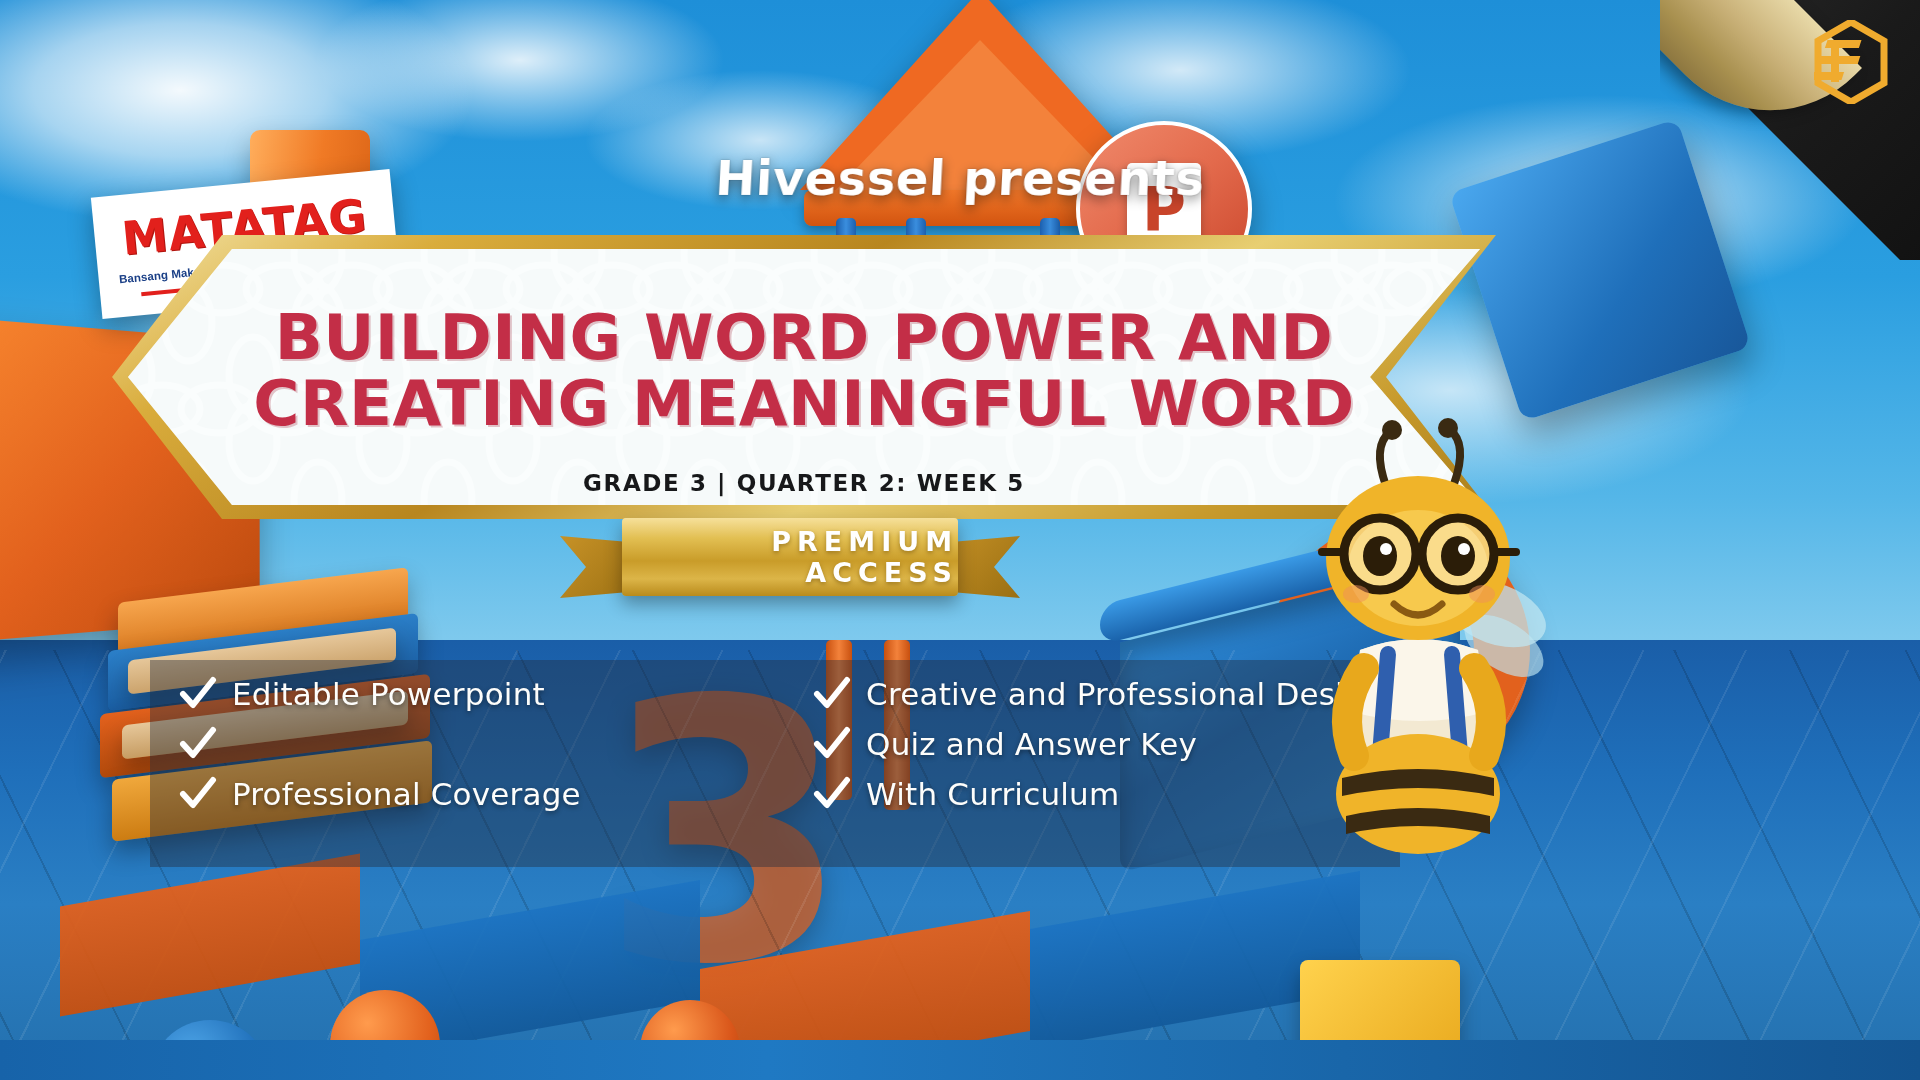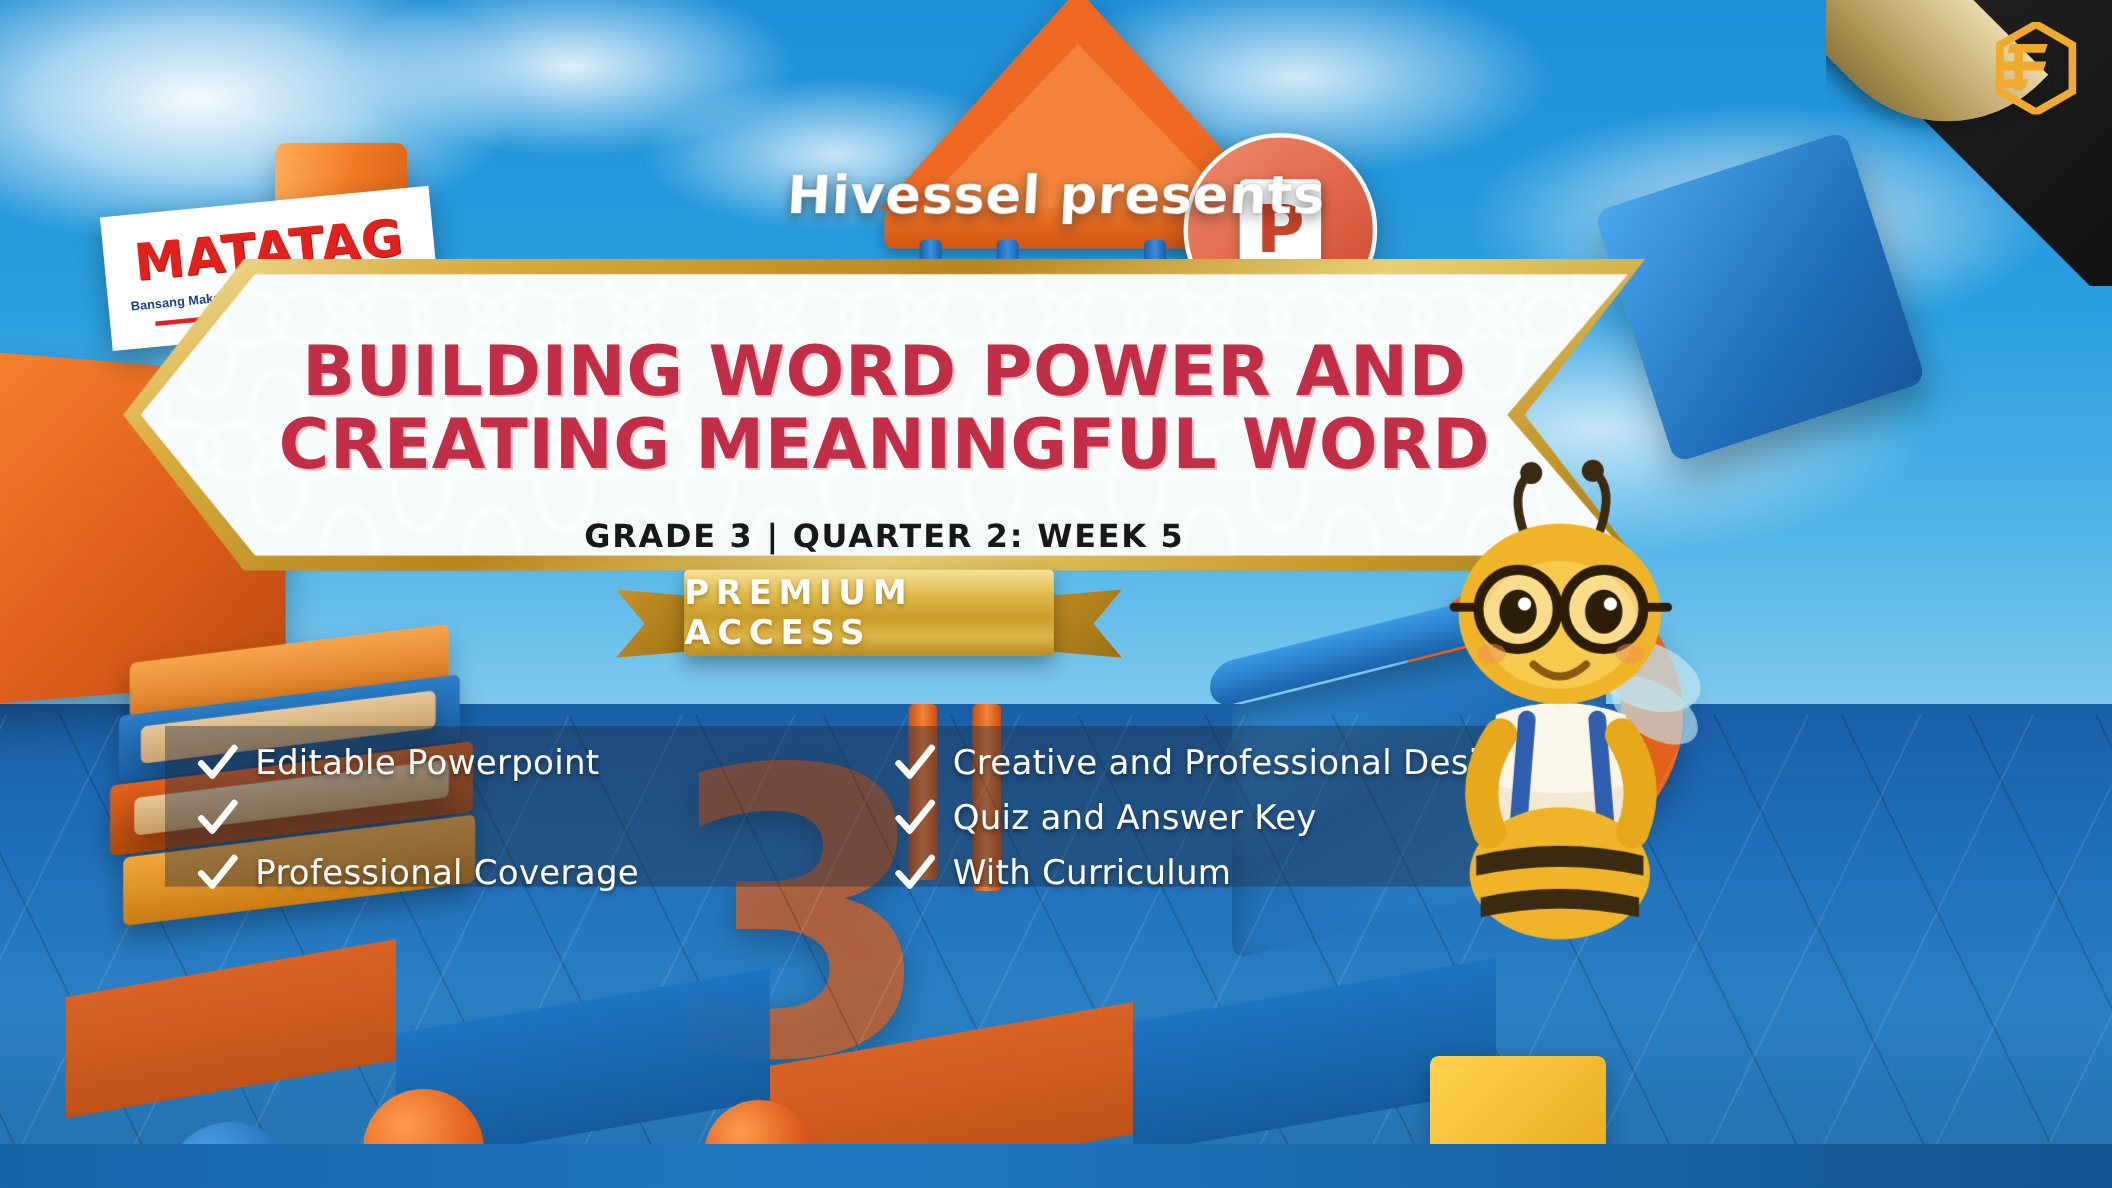--- a/index.html
+++ b/index.html
@@ -172,44 +172,44 @@
   }
   .banner-content{position:absolute;inset:0;display:flex;flex-direction:column;align-items:center;justify-content:flex-start;padding-top:56px;box-sizing:border-box;}
   .title-line{
     font-family:"DejaVu Sans",sans-serif;font-weight:bold;
     font-size:63px;line-height:1.04;color:#c32e47;letter-spacing:.5px;
     text-align:center;white-space:nowrap;
     text-shadow:2px 2px 0 rgba(150,25,45,.25);
   }
   .subtitle{
     margin-top:34px;font-family:"DejaVu Sans",sans-serif;font-weight:bold;
-    font-size:29px;letter-spacing:1.6px;color:#17181a;
+    font-size:23px;letter-spacing:1.6px;color:#17181a;
   }
 
   
   .ribbon{position:absolute;left:560px;top:512px;width:460px;height:108px;}
   .ribbon-tail{position:absolute;width:86px;height:62px;top:24px;
     background:linear-gradient(135deg,#c79227,#9a6f12);}
   .ribbon-tail.l{left:0;clip-path:polygon(0 0,100% 12%,100% 88%,0 100%,26px 50%);}
   .ribbon-tail.r{right:0;clip-path:polygon(100% 0,0 12%,0 88%,100% 100%,calc(100% - 26px) 50%);}
   .ribbon-main{
     position:absolute;left:62px;right:62px;top:6px;height:78px;
     background:linear-gradient(180deg,#f6e09a 0%, #e2bf52 26%, #c99c29 55%, #dcb548 78%, #b98b1c 100%);
     border-radius:4px;
     box-shadow:0 8px 18px rgba(0,0,0,.32);
     display:flex;align-items:center;justify-content:center;
   }
   .ribbon-text{
-    font-family:"DejaVu Sans",sans-serif;font-weight:bold;font-size:31px;color:#fff;
-    letter-spacing:6px;text-shadow:0 2px 4px rgba(120,85,10,.6);
+    font-family:"DejaVu Sans",sans-serif;font-weight:bold;font-size:27px;color:#fff;
+    letter-spacing:6px;text-shadow:0 2px 4px rgba(120,85,10,.6);text-align:right;
   }
 
   
   .features{
-    position:absolute;left:150px;top:660px;width:1250px;height:146px;
+    position:absolute;left:150px;top:660px;width:1250px;height:207px;
     background:rgba(36,46,62,.42);
     display:flex;padding:14px 0 0 0;box-sizing:border-box;
   }
   .feat-col{flex:1;display:flex;flex-direction:column;gap:10px;padding-left:28px;box-sizing:border-box;}
   .feat-col.right{padding-left:66px;}
   .feat-row{display:flex;align-items:center;gap:14px;}
   .check{width:40px;height:40px;flex:0 0 auto;}
   .feat-label{
     font-family:"DejaVu Sans",sans-serif;font-size:31px;color:#fdfdfb;
     text-shadow:0 2px 5px rgba(0,0,0,.45);white-space:nowrap;letter-spacing:.2px;

